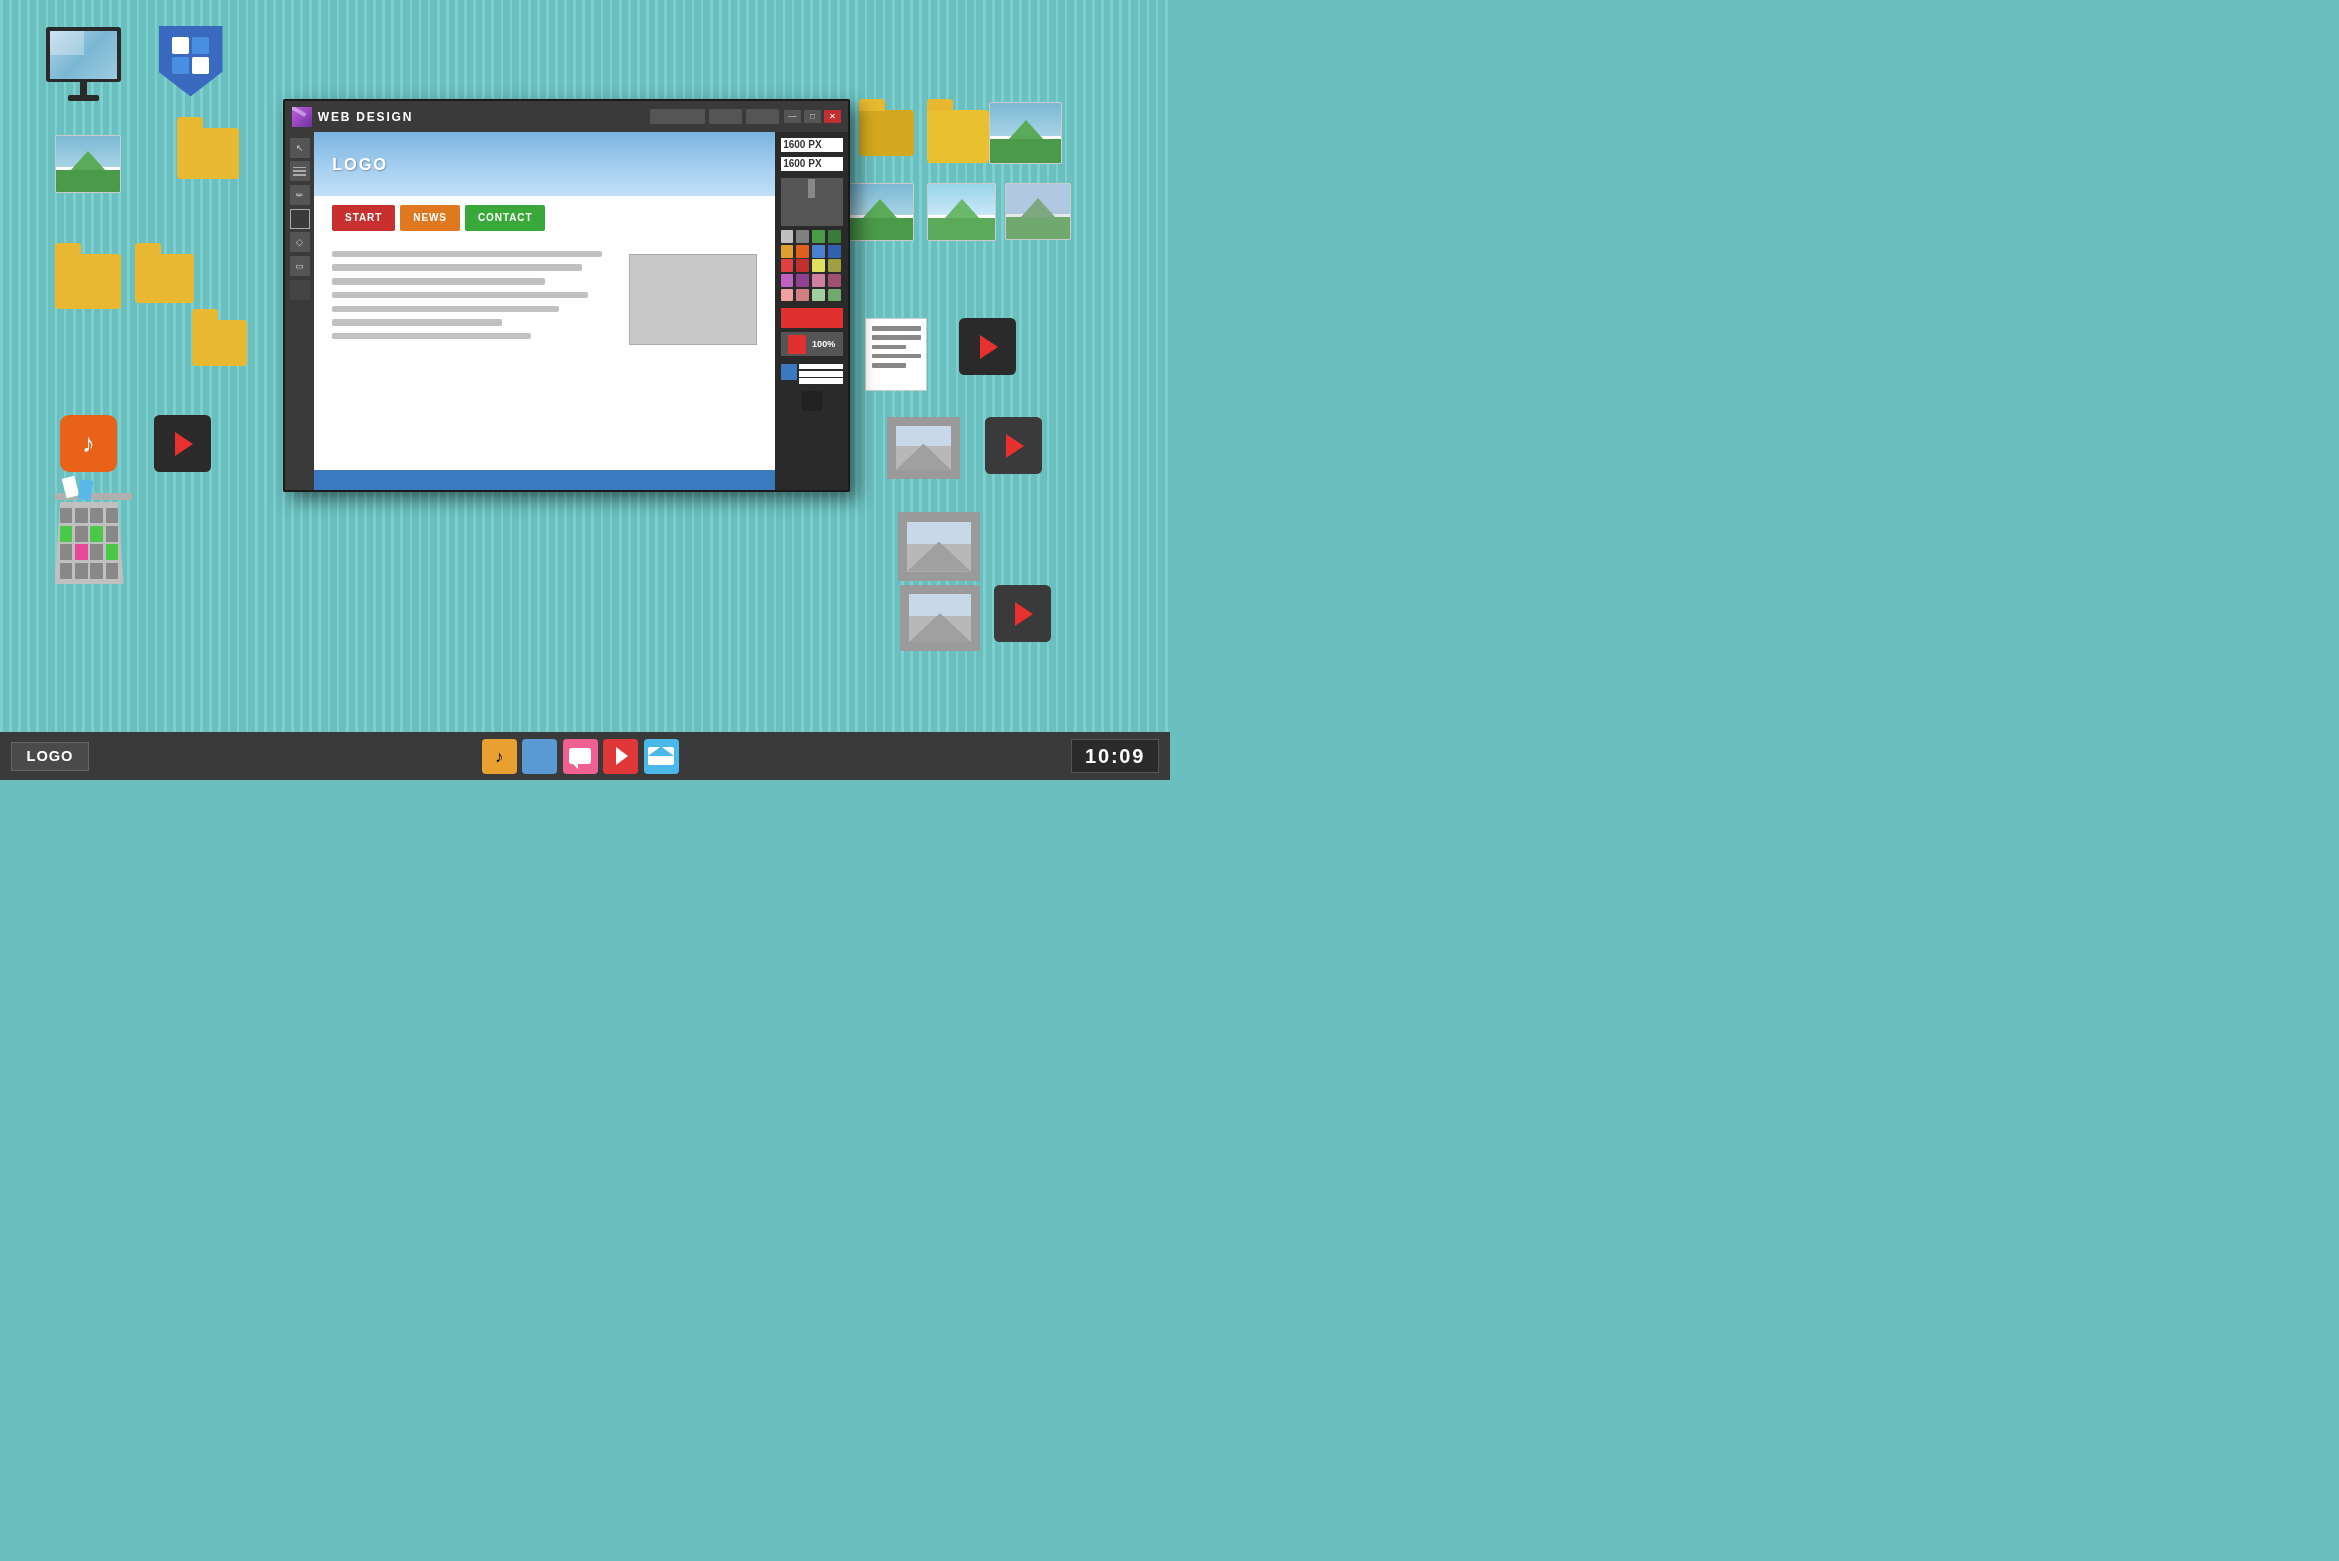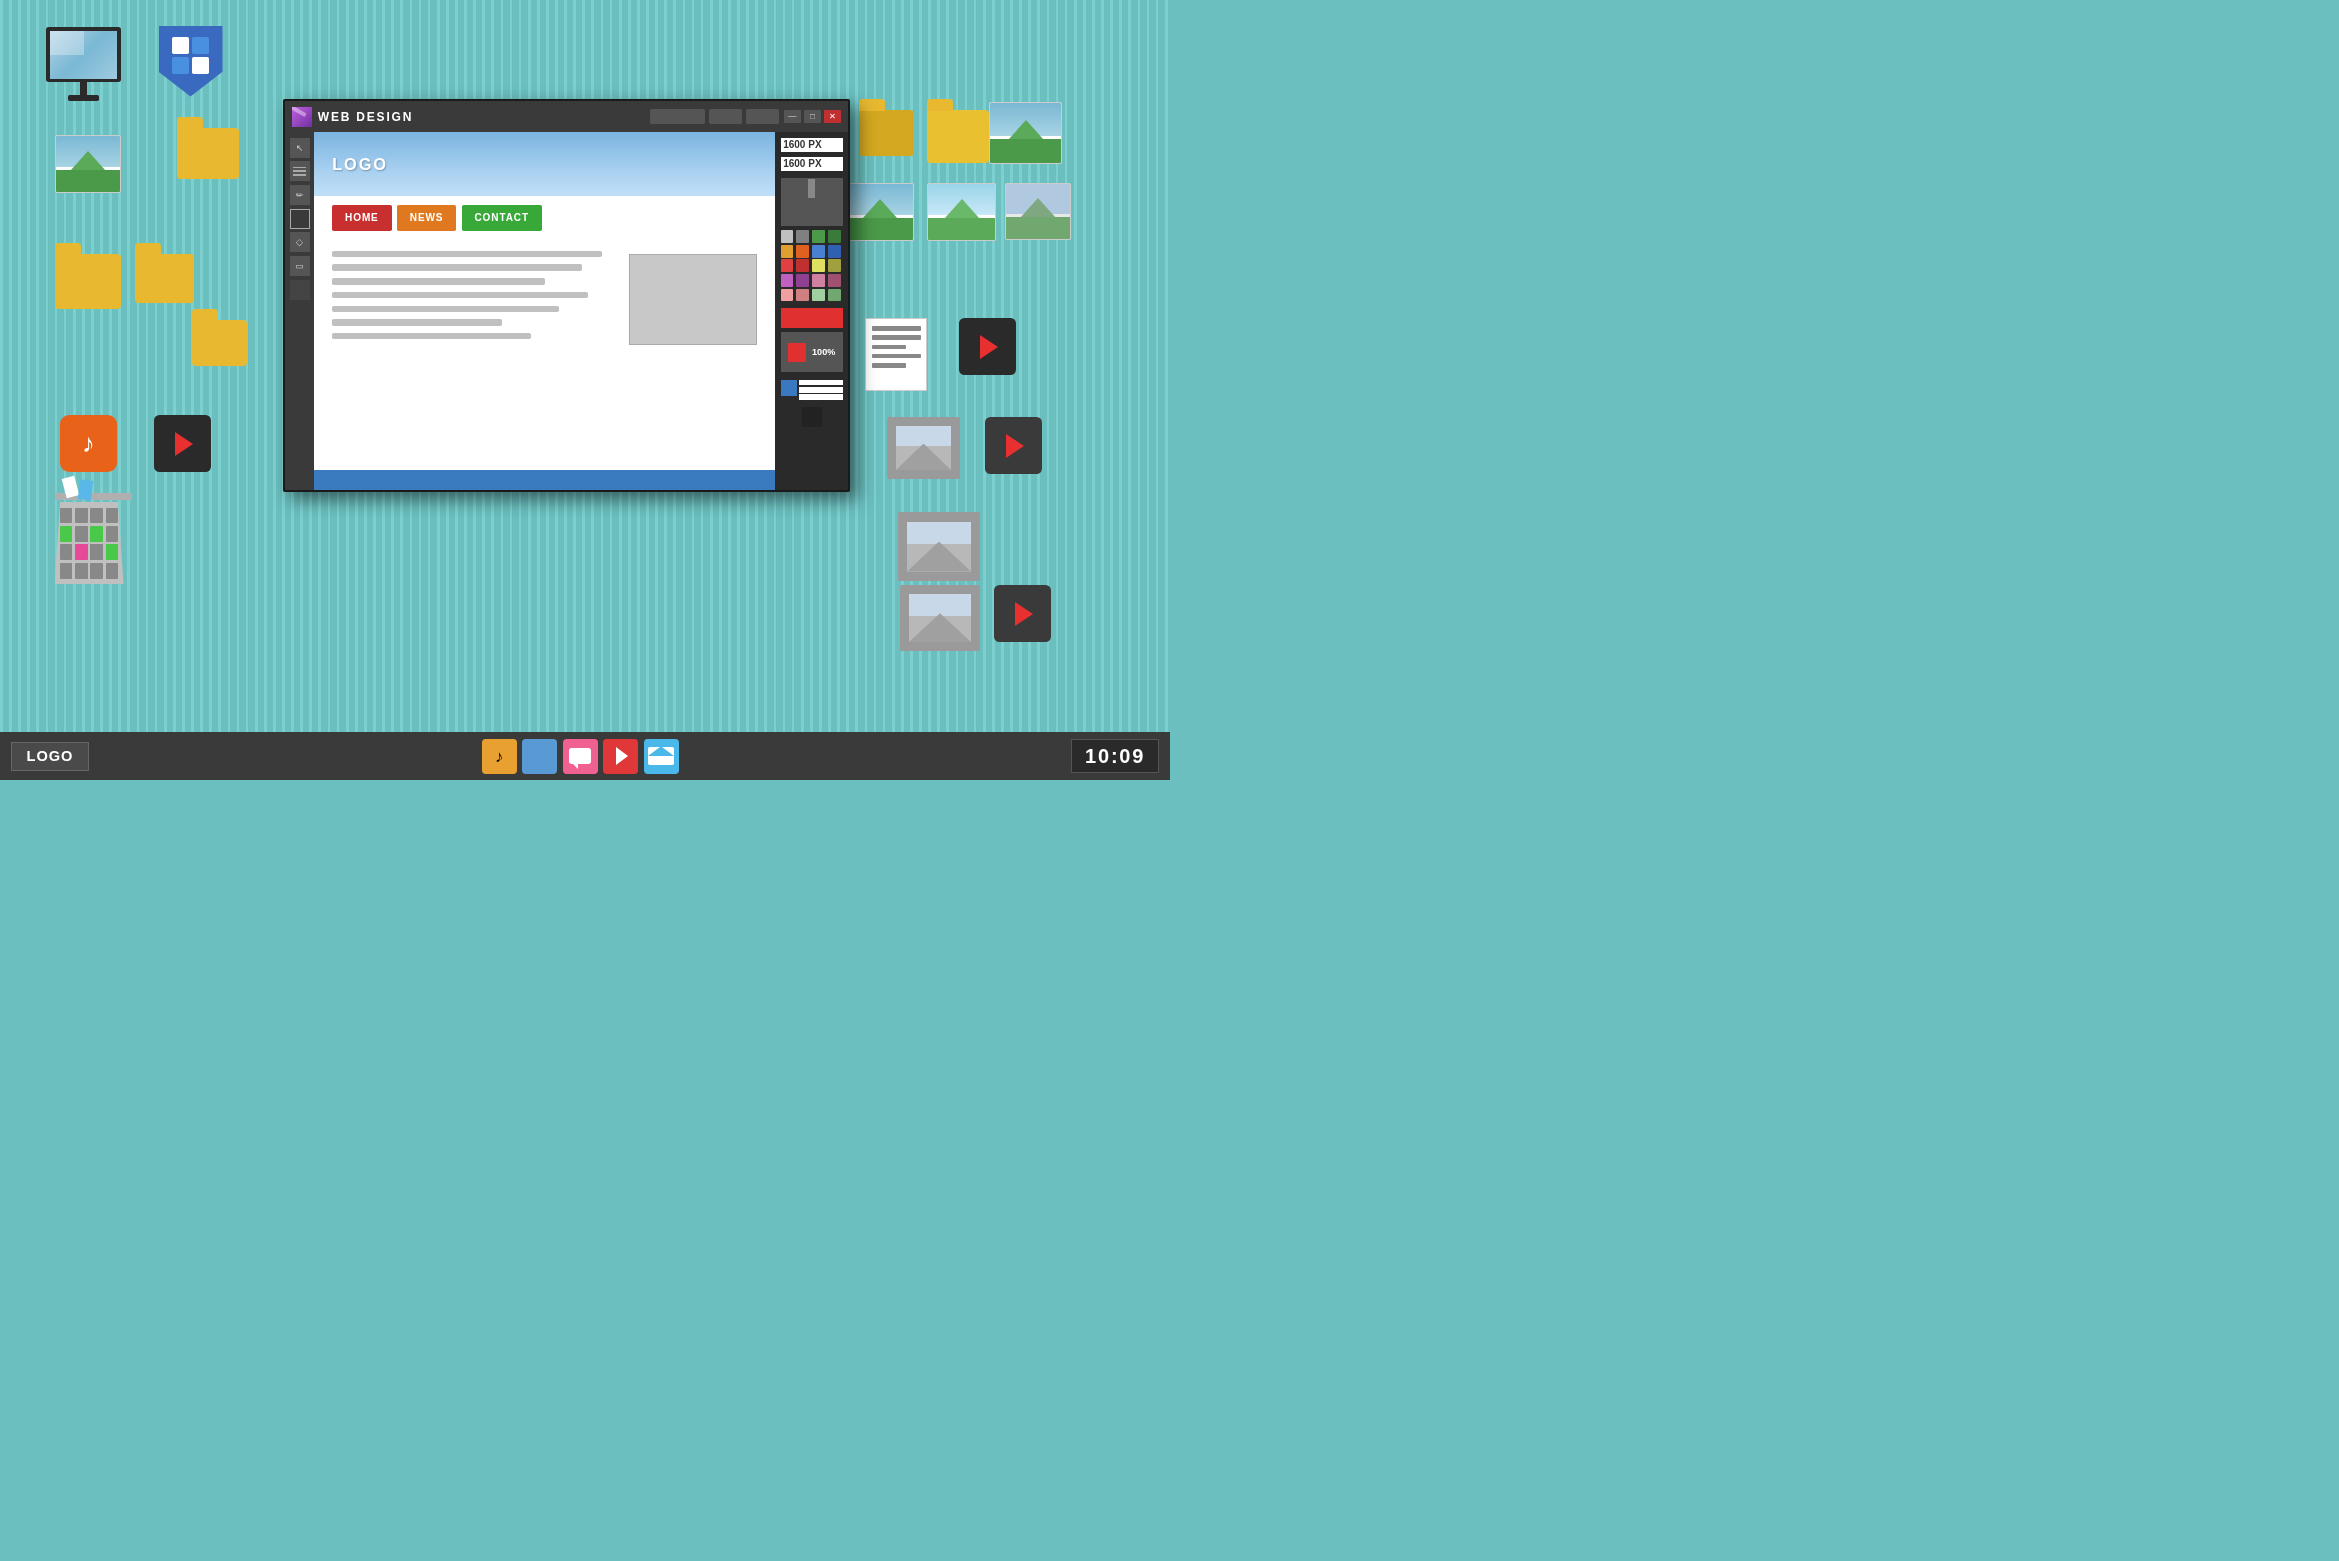--- a/index.html
+++ b/index.html
@@ -561,21 +561,21 @@
       width: 100%;
     }
     .color-swatch {
       width: 12.8px;
       height: 12.8px;
       border-radius: 0.9px;
     }
     
     .zoom-box {
       background: #555;
-      height: 40px;
+      height: 24px;
       display: flex;
       align-items: center;
       justify-content: center;
       gap: 6px;
     }
     .zoom-red {
       width: 18.3px;
       height: 18.3px;
       background: #e03030;
     }
@@ -878,21 +878,21 @@
         <div class="tool-btn">▭</div>
         <div class="tool-btn" style="background:#444;"></div>
       </div>
 
       <div class="window-canvas">
         <div class="web-preview">
           <div class="web-header">
             <span class="web-logo">LOGO</span>
           </div>
           <div class="web-nav">
-            <div class="nav-btn nav-home">HOME</div>
+            <div class="nav-btn nav-home">START</div>
             <div class="nav-btn nav-news">NEWS</div>
             <div class="nav-btn nav-contact">CONTACT</div>
           </div>
           <div class="web-content">
             <div class="web-text-col">
               <div class="text-line" style="width:95%;"></div>
               <div class="text-line" style="width:88%;"></div>
               <div class="text-line" style="width:75%;"></div>
               <div class="text-line" style="width:90%;"></div>
               <div class="text-line" style="width:80%;"></div>

